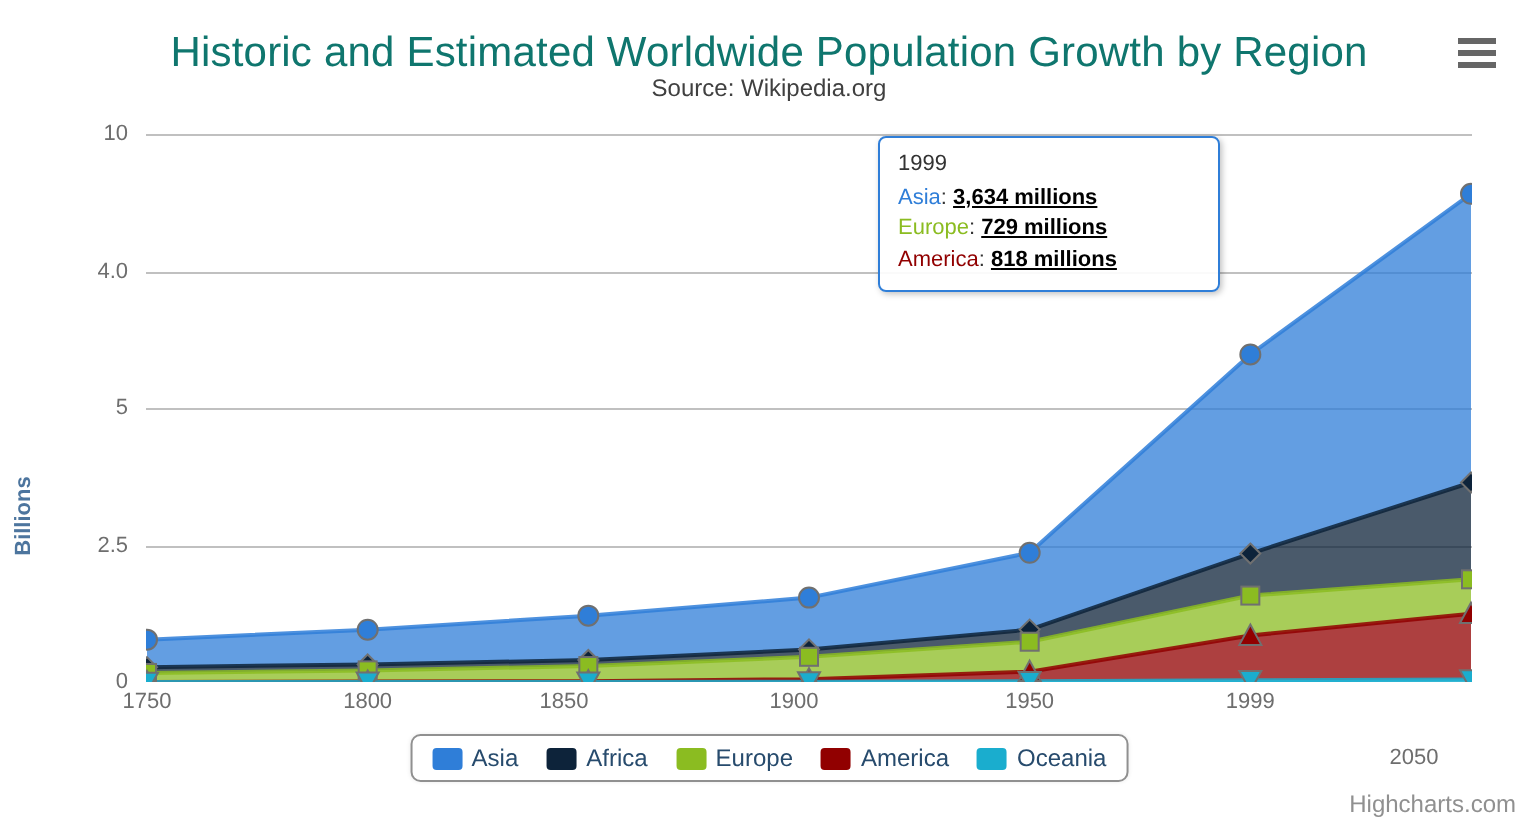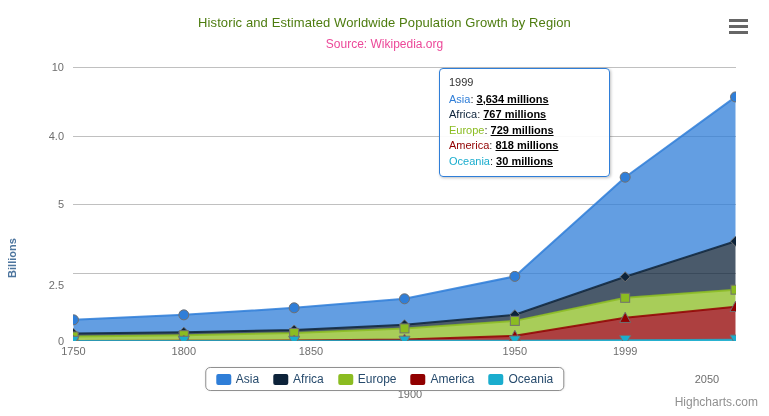--- a/index.html
+++ b/index.html
@@ -17,33 +17,33 @@
     background: #ffffff;
     overflow: hidden;
   }
   
   #chart-title {
     position: absolute;
     left: 0;
     top: 15px;
     width: 769px;
     text-align: center;
-    font-size: 13px;
-    color: #4d7c0f;
+    font-size: 21px;
+    color: #0f766e;
     font-family: "Liberation Sans", sans-serif;
     letter-spacing: 0.1px;
   }
   #chart-subtitle {
     position: absolute;
     left: 0;
     top: 37px;
     width: 769px;
     text-align: center;
     font-size: 12px;
-    color: #ec4899;
+    color: #404040;
     font-family: "Liberation Sans", sans-serif;
   }
   
   #context-button {
     position: absolute;
     right: 20px;
     top: 18px;
     width: 22px;
     height: 18px;
     cursor: pointer;
@@ -199,21 +199,21 @@
 
   <div id="context-button">
     <span class="bar b1"></span>
     <span class="bar b2"></span>
     <span class="bar b3"></span>
   </div>
 
   <div id="y-axis-labels">
     <div id="y-axis-title">Billions</div>
   <div class="y-label" style="top: 274px;">0</div>
-      <div class="y-label" style="top: 205.5px; margin-top: 12px;">2.5</div>
+      <div class="y-label" style="top: 205.5px;">2.5</div>
       <div class="y-label" style="top: 137px;">5</div>
       <div class="y-label" style="top: 68.5px;">4.0</div>
       <div class="y-label" style="top: 0px; text-align: right;">10</div>
     </div>
 
   <div id="plot-area">
     <svg id="plot-svg" width="663" height="274">
         <line x1="0" x2="663" y1="274.5" y2="274.5" stroke="#c6dbe5" stroke-width="1"></line>
         <line x1="0" x2="663" y1="206.5" y2="206.5" stroke="#c0c0c0" stroke-width="1"></line>
         <line x1="0" x2="663" y1="137.5" y2="137.5" stroke="#c0c0c0" stroke-width="1"></line>
@@ -263,35 +263,33 @@
         <polygon points="331.5,279.3356 337,269.1606 326,269.1606" fill="#1aadce" stroke="#707070" stroke-width="1"></polygon>
         <polygon points="441.8333333333333,279.1438 447.3333333333333,268.9688 436.3333333333333,268.9688" fill="#1aadce" stroke="#707070" stroke-width="1"></polygon>
         <polygon points="552.1666666666666,278.678 557.6666666666666,268.503 546.6666666666666,268.503" fill="#1aadce" stroke="#707070" stroke-width="1"></polygon>
         <polygon points="662.5,278.2396 668,268.0646 657,268.0646" fill="#1aadce" stroke="#707070" stroke-width="1"></polygon>
       </svg>
   </div>
 
   <div id="x-axis-labels">
       <div class="x-label" style="left: 0.5px;">1750</div>
       <div class="x-label" style="left: 110.833px;">1800</div>
-      <div class="x-label" style="left: 238px;">1850</div>
-      <div class="x-label" style="left: 337px; margin-top: 43px;">1900</div>
+      <div class="x-label" style="left: 209px;">1850</div>
+      <div class="x-label" style="left: 324px;">1900</div>
       <div class="x-label" style="left: 441.833px;">1950</div>
       <div class="x-label" style="left: 552.167px;">1999</div>
       <div class="x-label" style="left: 634px; margin-top: 28px;">2050</div>
     </div>
 
   <div id="tooltip">
     <div class="tt-header">1999</div>
     <div id="tooltip-rows">
         <div class="tt-row"><span class="tt-name" style="color: rgb(47, 126, 216);">Asia</span><span>: </span><span class="tt-value">3,634 millions</span></div>
-        <div class="tt-row"><span class="tt-name" style="color: rgb(13, 35, 58);">Africa</span><span>: </span><span class="tt-value">767 millions</span></div>
         <div class="tt-row"><span class="tt-name" style="color: rgb(139, 188, 33);">Europe</span><span>: </span><span class="tt-value">729 millions</span></div>
         <div class="tt-row"><span class="tt-name" style="color: rgb(145, 0, 0);">America</span><span>: </span><span class="tt-value">818 millions</span></div>
-        <div class="tt-row"><span class="tt-name" style="color: rgb(26, 173, 206);">Oceania</span><span>: </span><span class="tt-value">30 millions</span></div>
       </div>
   </div>
 
   <div id="legend">
       <div class="legend-item">
         <span class="legend-swatch" style="background: rgb(47, 126, 216);"></span>
         <span class="legend-text">Asia</span>
       </div>
       <div class="legend-item">
         <span class="legend-swatch" style="background: rgb(13, 35, 58);"></span>

